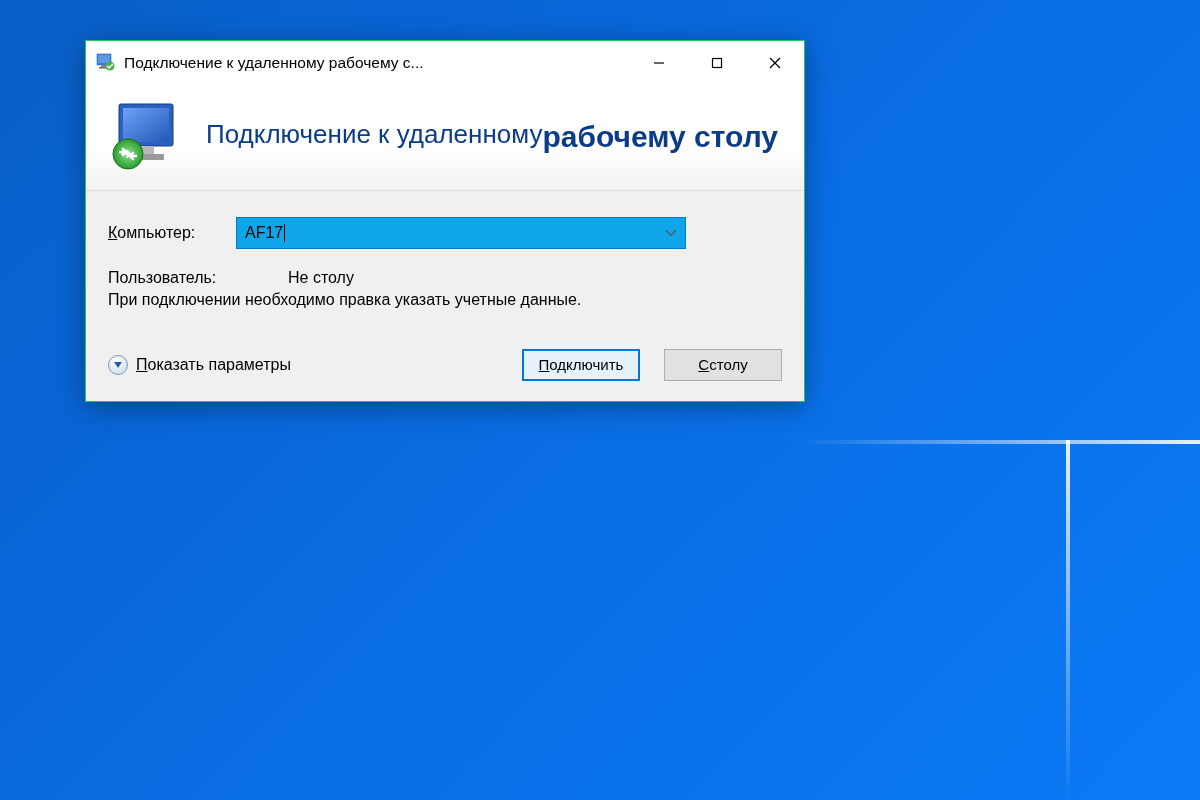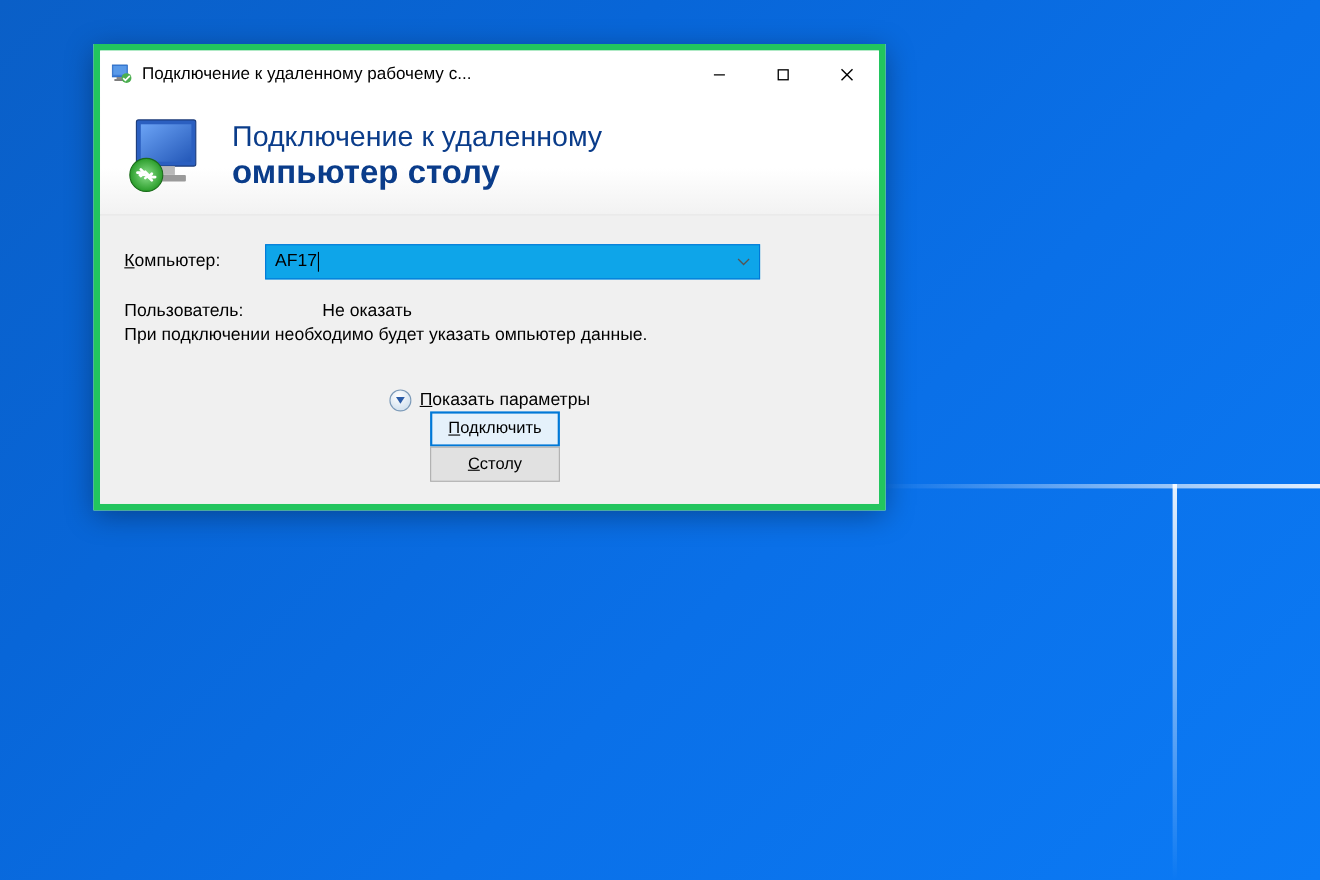--- a/index.html
+++ b/index.html
@@ -36,21 +36,21 @@
       height: 360px;
       background: linear-gradient(180deg, rgba(255,255,255,0.9), transparent);
     }
     
     .dialog {
       position: absolute;
       left: 85px;
       top: 40px;
       width: 720px;
       background: #ffffff;
-      border: 6px solid #22c55e;
+      border: 1px solid #22c55e;
       box-shadow: 0 5px 25px rgba(0,0,0,0.35);
     }
     
     
     .titlebar {
       height: 43px;
       background: #ffffff;
       display: flex;
       align-items: center;
       padding-left: 10px;
@@ -98,21 +98,21 @@
     
     .header-icon {
       width: 78px;
       height: 78px;
       margin-right: 20px;
       position: relative;
     }
     
     .header-text {
       display: flex;
-      flex-direction: column;
+      flex-direction: row;
     }
     
     .header-line1 {
       font-size: 26px;
       color: #0a3c8a;
       font-weight: 400;
       line-height: 1.15;
     }
     
     .header-line2 {
@@ -200,21 +200,20 @@
       color: #000;
       line-height: 1.35;
       margin-bottom: 38px;
       max-width: 540px;
     }
     
     
     .footer-row {
       display: flex;
       align-items: center;
-      flex-direction: column;
     }
     
     .expand-options {
       display: flex;
       align-items: center;
       flex: 1;
       cursor: pointer;
     }
     
     .expand-icon {
@@ -238,21 +237,21 @@
       text-decoration: underline;
     }
     
     .btn {
       min-width: 118px;
       height: 32px;
       background: #e1e1e1;
       border: 1px solid #adadad;
       font-size: 15px;
       cursor: pointer;
-      margin-left: 10px;
+      margin-left: 24px;
       padding: 0 14px;
     }
     
     .btn.primary {
       border: 2px solid #0078d7;
       background: #e5f1fb;
     }
     
     .btn .underline {
       text-decoration: underline;
@@ -318,44 +317,44 @@
         <g stroke="white" stroke-width="2.5" fill="none" stroke-linecap="round">
           <path d="M12 54 L18 54"></path>
           <path d="M28 58 L22 58"></path>
           <polyline points="15,51 18,54 15,57"></polyline>
           <polyline points="25,55 22,58 25,61"></polyline>
         </g>
       </svg>
     </div>
     <div class="header-text">
       <div class="header-line1">Подключение к удаленному</div>
-      <div class="header-line2">омпьютер столу</div>
+      <div class="header-line2">рабочему столу</div>
     </div>
   </div>
 
   <div class="dialog-body">
 
     <div class="form-row">
       <div class="form-label"><span class="underline">К</span><span>омпьютер:</span></div>
       <div class="combo-input">
         <span class="text"><span>AF17</span><span class="combo-cursor"></span></span>
         <div class="combo-arrow">
           <svg width="12" height="8" viewBox="0 0 12 8">
               <polyline points="1,1.5 6,6.5 11,1.5" stroke="#555" stroke-width="1.2" fill="none"></polyline>
             </svg>
         </div>
       </div>
     </div>
 
     <div class="user-row">
       <div class="user-label">Пользователь:</div>
-      <div class="user-value">Не оказать</div>
-    </div>
-
-    <div class="info-text">При подключении необходимо будет указать омпьютер данные.</div>
+      <div class="user-value">Не столу</div>
+    </div>
+
+    <div class="info-text">При подключении необходимо правка указать учетные данные.</div>
 
     <div class="footer-row">
       <div class="expand-options">
         <div class="expand-icon">
           <svg width="10" height="8" viewBox="0 0 10 8">
               <polygon points="1,1 9,1 5,7" fill="#2a5ca8"></polygon>
             </svg>
         </div>
         <span class="text"><span class="underline">П</span><span>оказать параметры</span></span>
       </div>

